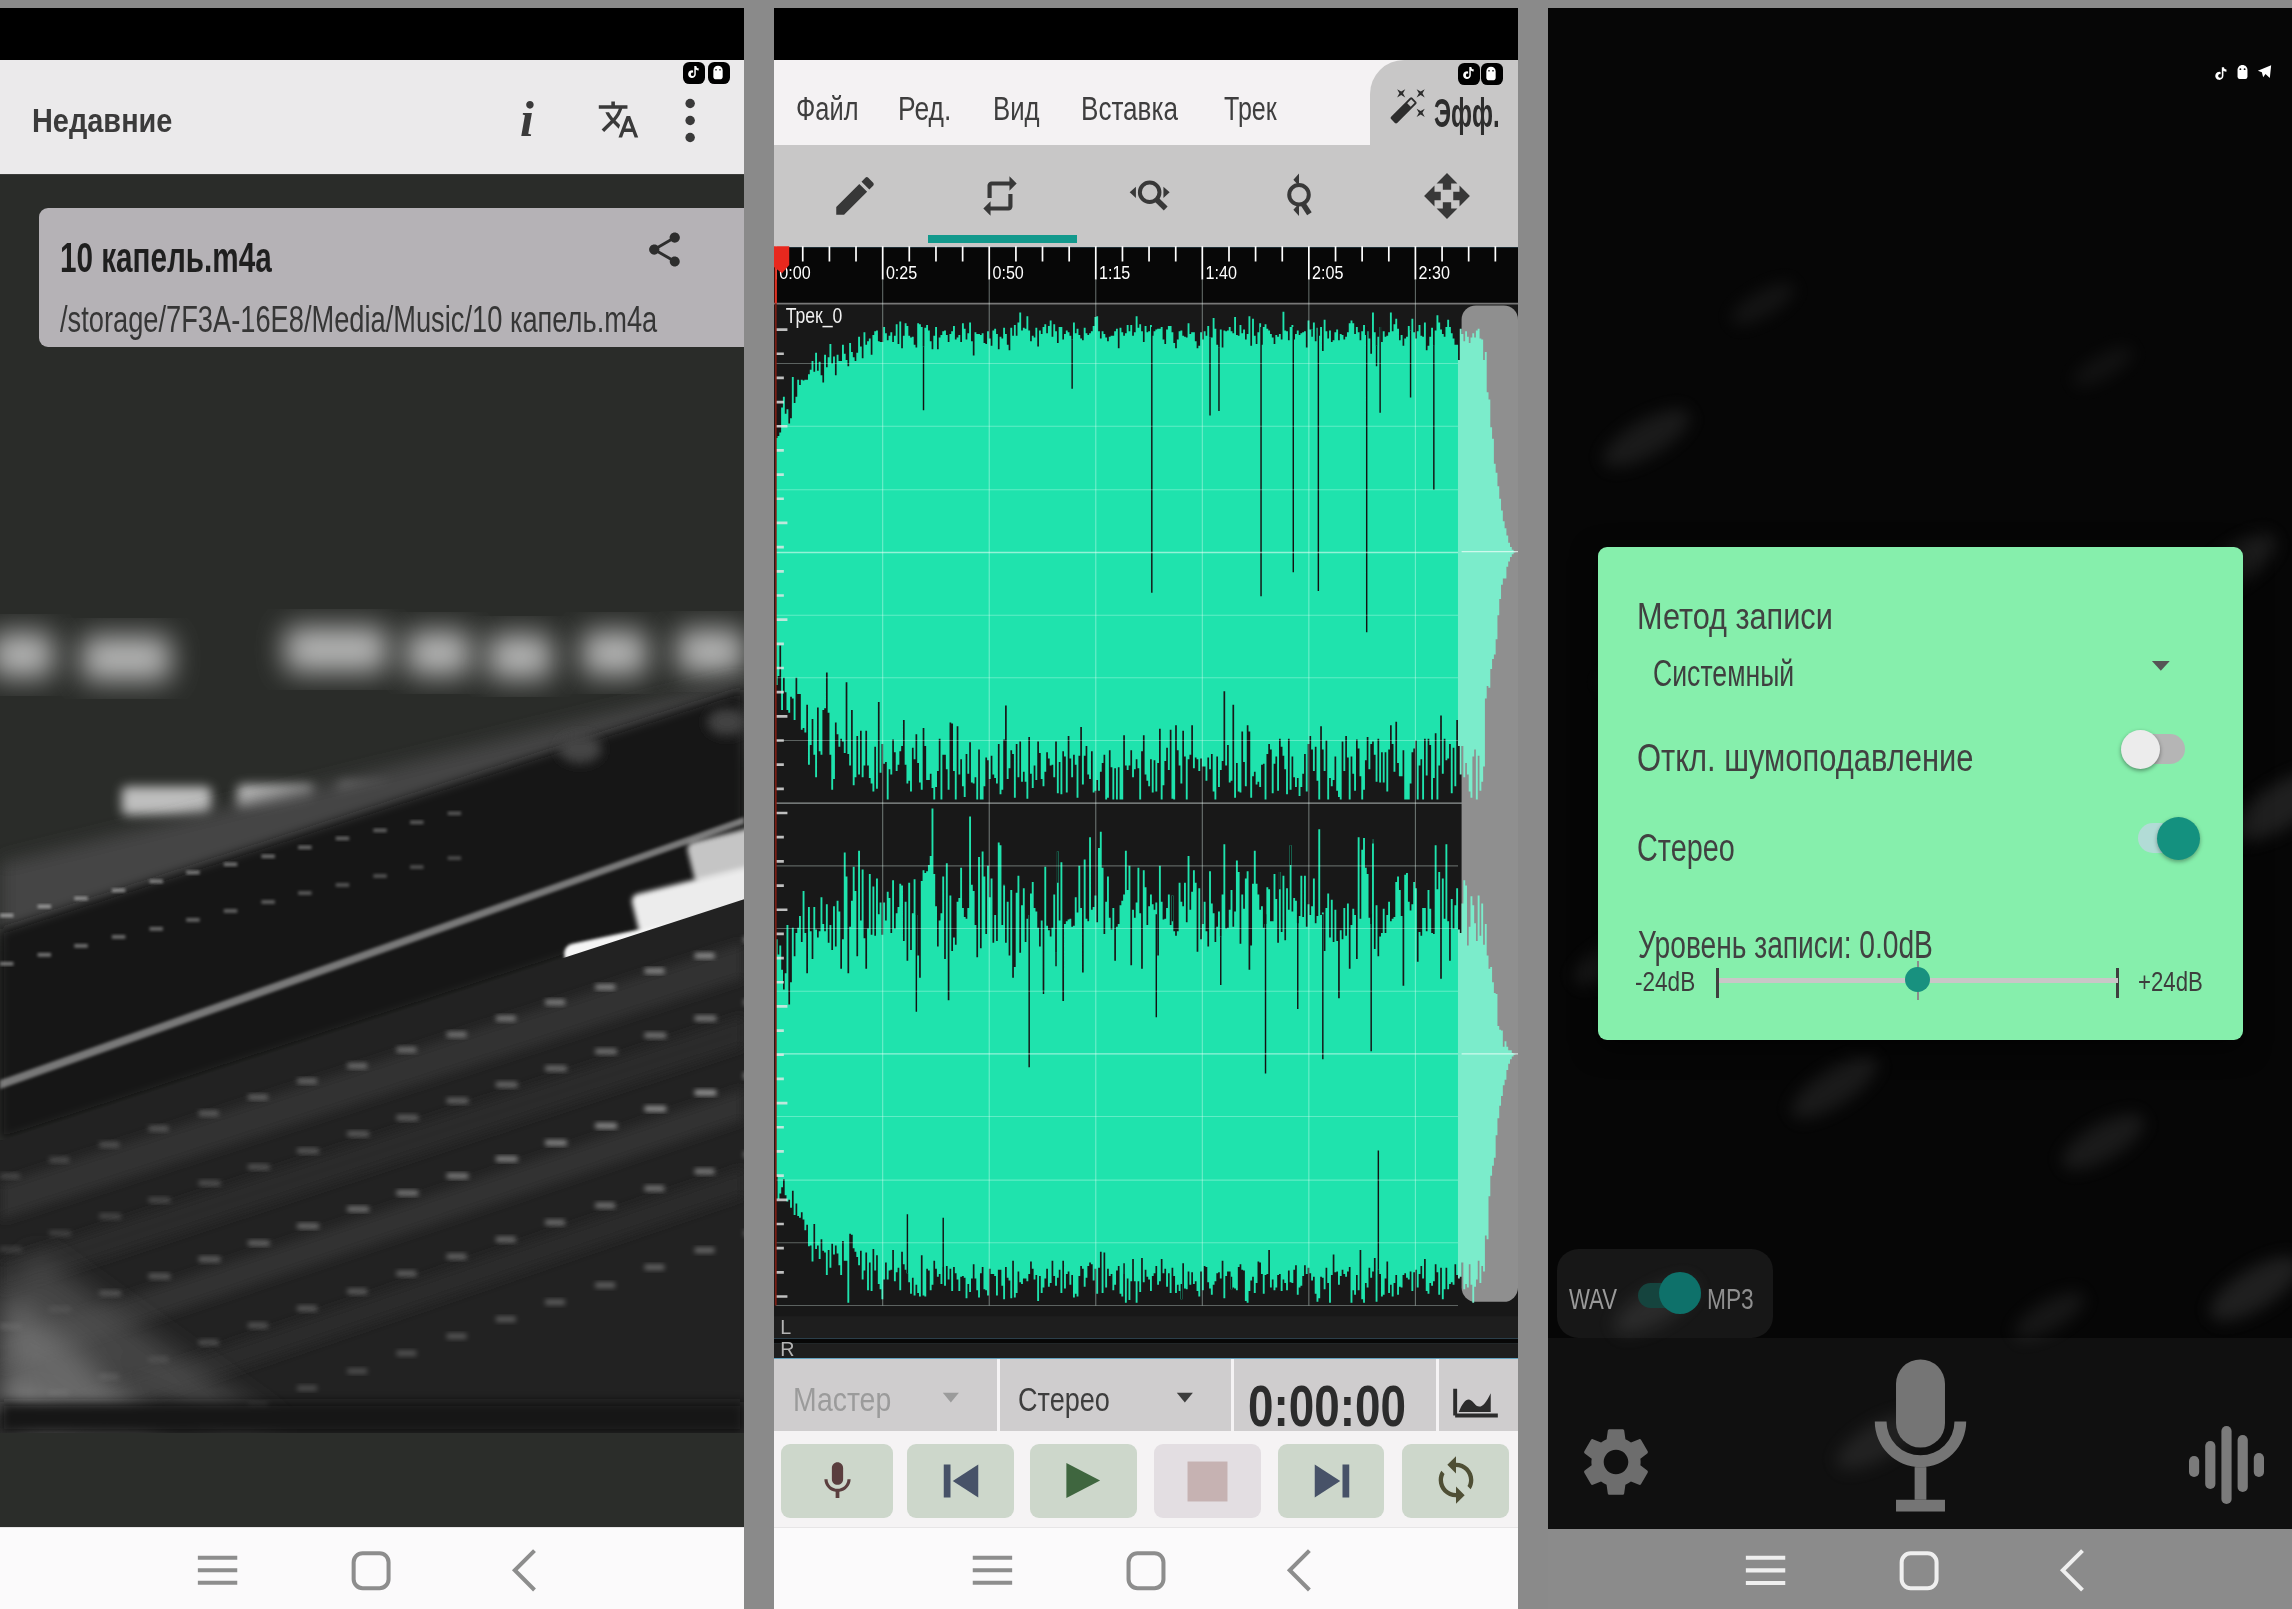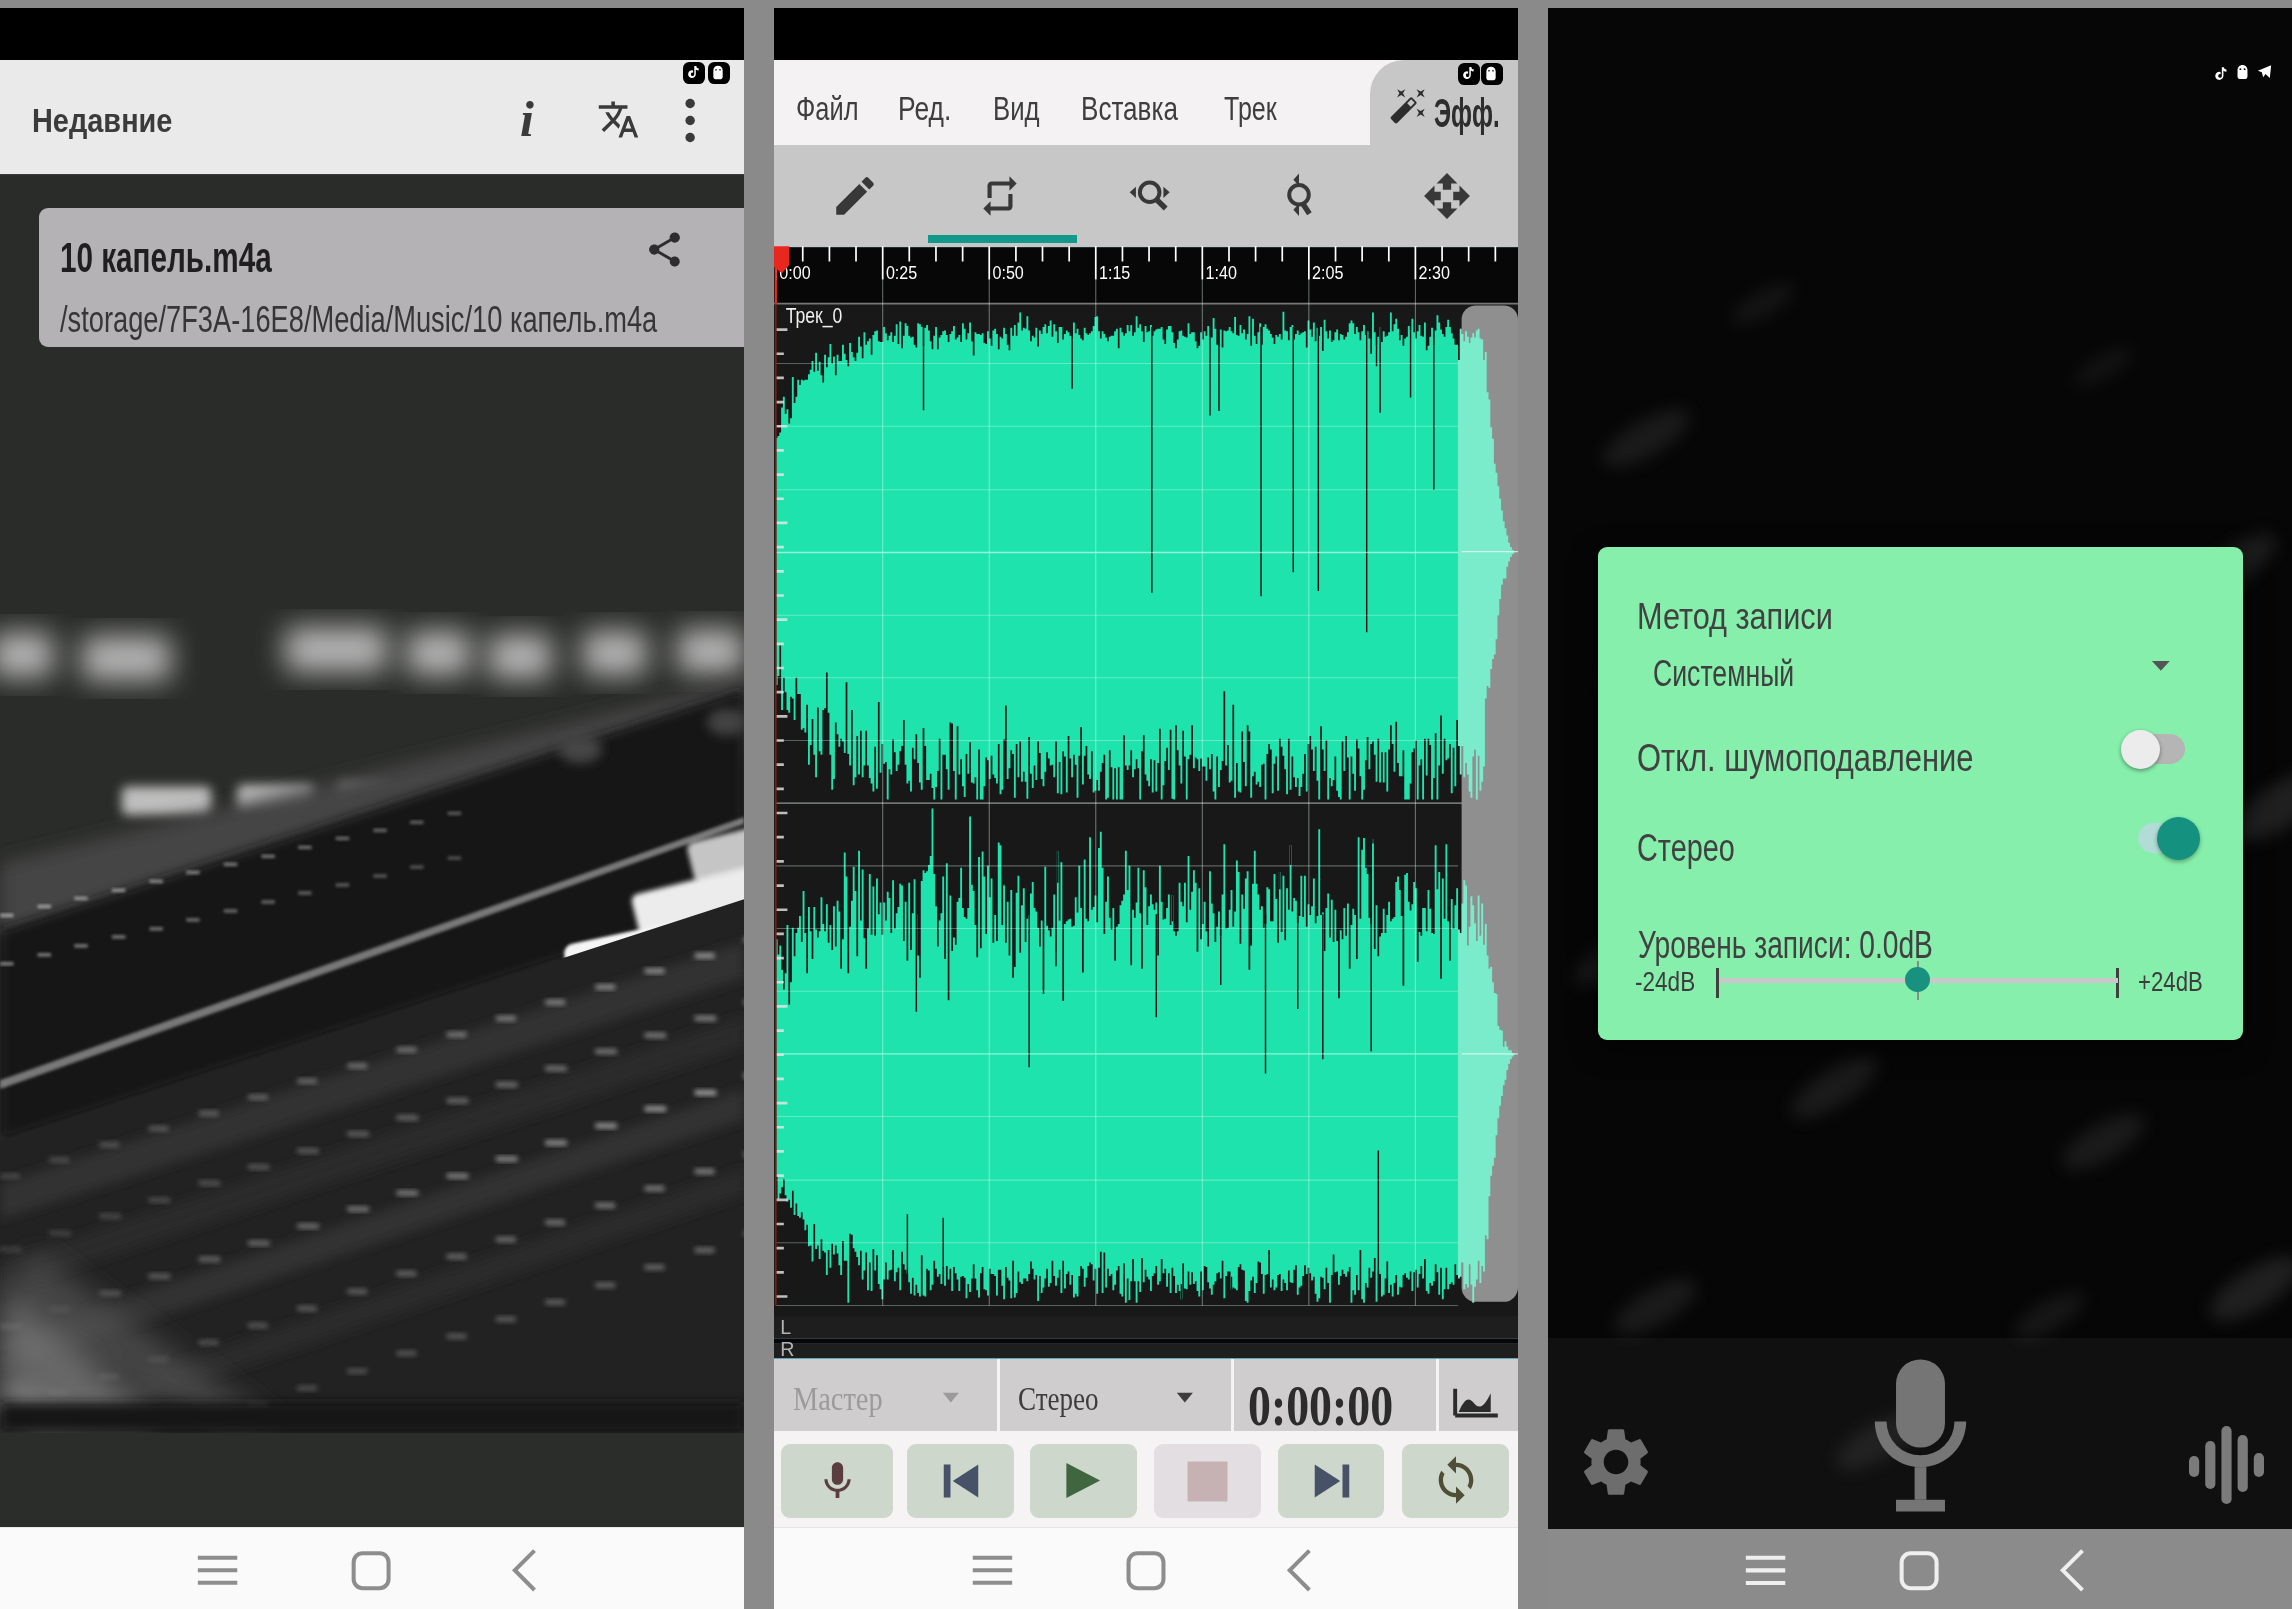--- a/index.html
+++ b/index.html
@@ -14,21 +14,21 @@
 .navwhite { position:absolute; left:0; top:1519px; width:100%; height:90px; background:#fbfafb; border-top:1.8px solid #e7e5e6; }
 svg { display:block; }
 .t { position:absolute; white-space:nowrap; transform-origin:0 0; }
 #hdr1 { position:absolute; left:0; top:52px; width:100%; height:115px; background:#ebeaeb; }
 #card1 { position:absolute; left:39px; top:200px; width:753px; height:139px; background:#b5b2b6; border-radius:9px; }
 #tb1 { position:absolute; left:0; top:1425px; width:100%; height:94px; background:#f1edef; }
 #tb1 .vd { position:absolute; top:9px; height:76px; width:1.8px; background:#bab5b7; }
 #menu2 { position:absolute; left:0; top:52px; width:100%; height:85px; background:#f4f2f3; }
 #efftab { position:absolute; left:596px; top:52px; width:148px; height:85px; background:#c8c7c7; border-top-left-radius:34px; }
 #tool2 { position:absolute; left:0; top:137px; width:100%; height:102px; background:#c8c7c7; }
-#ctrl2 { position:absolute; left:0; top:1351px; width:100%; height:73px; background:#cfcdce;font-family:Liberation Serif, serif; }
+#ctrl2 { position:absolute; left:0; top:1351px; width:100%; height:73px; background:#cfcdce; }
 #ctrl2 .sep { position:absolute; top:0; width:2.7px; height:73px; background:#f5f3f4; }
 #trans2 { position:absolute; left:0; top:1423px; width:100%; height:96px; background:#f5f3f4; }
 .tbtn { position:absolute; top:13.4px; height:74px; border-radius:9px; background:#cdd7cb; }
 #rcard { position:absolute; left:50px; top:539px; width:645px; height:493px; background:#86efac; border-radius:9px;
   box-shadow:0 7.2px 27px rgba(0,0,0,0.55); }
 .wavchip { position:absolute; left:9px; top:1241px; width:216px; height:89px; background:rgba(255,255,255,0.07); border-radius:21.5px; }
 #ricons { position:absolute; left:0; top:1330px; width:100%; height:191px; background:rgba(255,255,255,0.045); }
 #rnav { position:absolute; left:0; top:1521px; width:100%; height:89px; background:#8b8b8b; }
 </style></head><body>
 <div id="stage">
@@ -434,20 +434,26 @@
     <div class="abs" style="left:559px; top:270px; width:43px; height:43px; background:#14917f; border-radius:50%; box-shadow:0 1.8px 4.5px rgba(0,0,0,0.35);"></div>
     <div class="t" style="left:40px;top:377px;font-size:38px;color:#414141;font-weight:normal;transform:scaleX(0.741);">Уровень записи: 0.0dB</div>
     <div class="t" style="left:37px;top:420px;font-size:27px;color:#3d3d3d;font-weight:normal;transform:scaleX(0.836);">-24dB</div>
     <div class="t" style="left:540px;top:420px;font-size:27px;color:#3d3d3d;font-weight:normal;transform:scaleX(0.822);">+24dB</div>
     <div class="abs" style="left:118px; top:421px; width:2.7px; height:30px; background:#3f3f3f;"></div>
     <div class="abs" style="left:518px; top:421px; width:2.7px; height:30px; background:#3f3f3f;"></div>
     <div class="abs" style="left:121px; top:431px; width:399px; height:4.5px; background:#c9c7c7;"></div>
     <div class="abs" style="left:319px; top:414px; width:1.8px; height:39px; background:#8b8b8b;"></div>
     <div class="abs" style="left:307px; top:420px; width:25px; height:25px; background:#18917f; border-radius:50%;"></div>
   </div>
+  <div class="wavchip">
+    <div class="t" style="left:11.6px;top:33px;font-size:30px;color:#9a9a9a;font-weight:normal;transform:scaleX(0.739);">WAV</div>
+    <div class="abs" style="left:81px; top:34px; width:63px; height:25px; background:#15443e; border-radius:12.5px;"></div>
+    <div class="abs" style="left:102px; top:23px; width:42px; height:42px; background:#0e716a; border-radius:50%;"></div>
+    <div class="t" style="left:150px;top:33px;font-size:30px;color:#8f8f8f;font-weight:normal;transform:scaleX(0.758);">MP3</div>
+  </div>
   <div id="ricons">
     <svg class="abs" style="left:27px;top:83px" width="82" height="82" viewBox="0 0 24 24">
           <path fill="#6d6d6d" d="M19.14 12.94c.04-.3.06-.61.06-.94 0-.32-.02-.64-.07-.94l2.03-1.58c.18-.14.23-.41.12-.61l-1.92-3.32c-.12-.22-.37-.29-.59-.22l-2.39.96c-.5-.38-1.03-.7-1.62-.94l-.36-2.54c-.04-.24-.24-.41-.48-.41h-3.84c-.24 0-.43.17-.47.41l-.36 2.54c-.59.24-1.13.57-1.62.94l-2.39-.96c-.22-.08-.47 0-.59.22L2.74 8.87c-.12.21-.08.47.12.61l2.03 1.58c-.05.3-.09.63-.09.94s.02.64.07.94l-2.03 1.58c-.18.14-.23.41-.12.61l1.92 3.32c.12.22.37.29.59.22l2.39-.96c.5.38 1.03.7 1.62.94l.36 2.54c.05.24.24.41.48.41h3.84c.24 0 .44-.17.47-.41l.36-2.54c.59-.24 1.13-.56 1.62-.94l2.39.96c.22.08.47 0 .59-.22l1.92-3.32c.12-.22.07-.47-.12-.61l-2.01-1.58zM12 15.6c-1.98 0-3.6-1.62-3.6-3.6s1.62-3.6 3.6-3.6 3.6 1.62 3.6 3.6-1.62 3.6-3.6 3.6z"></path>
         </svg>
     <svg class="abs" style="left:317px;top:18px" width="111" height="170" viewBox="0 0 34 52">
           <g fill="#757575">
             <rect x="9.5" y="1" width="15" height="27" rx="7.5"></rect>
             <path d="M3 20 a14 14 0 0 0 28 0 h-3.6 a10.4 10.4 0 0 1 -20.8 0 z"></path>
             <rect x="15.2" y="34" width="3.6" height="10"></rect>
             <rect x="9.5" y="44" width="15" height="3.6"></rect>

